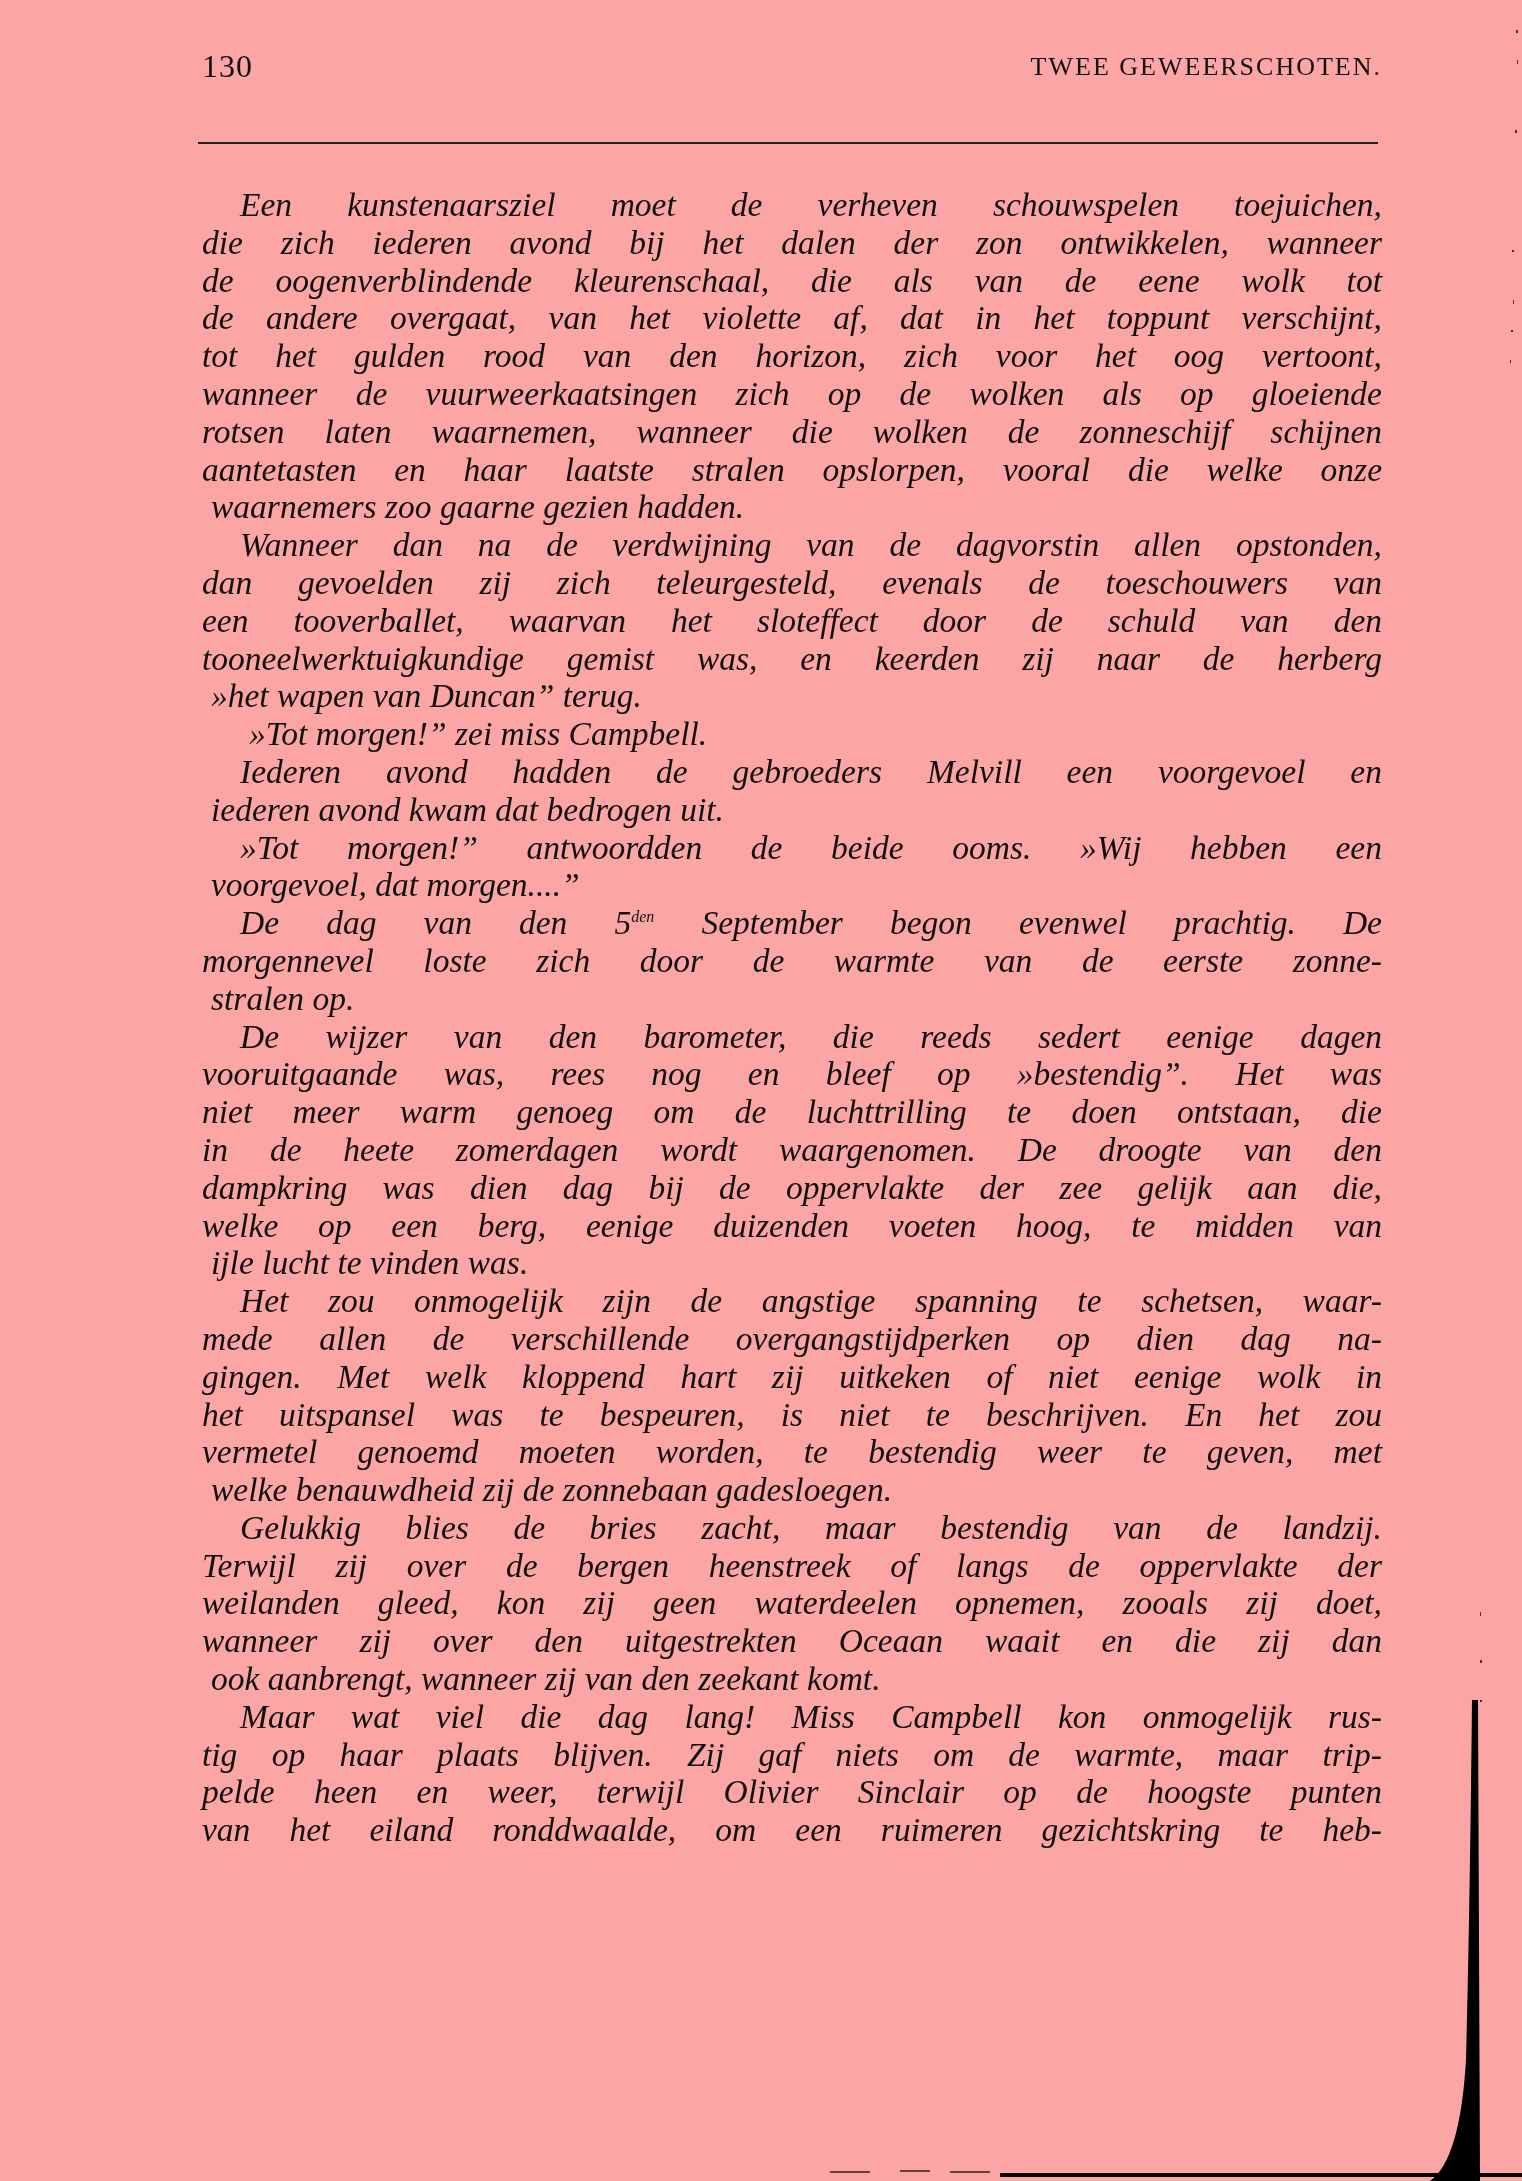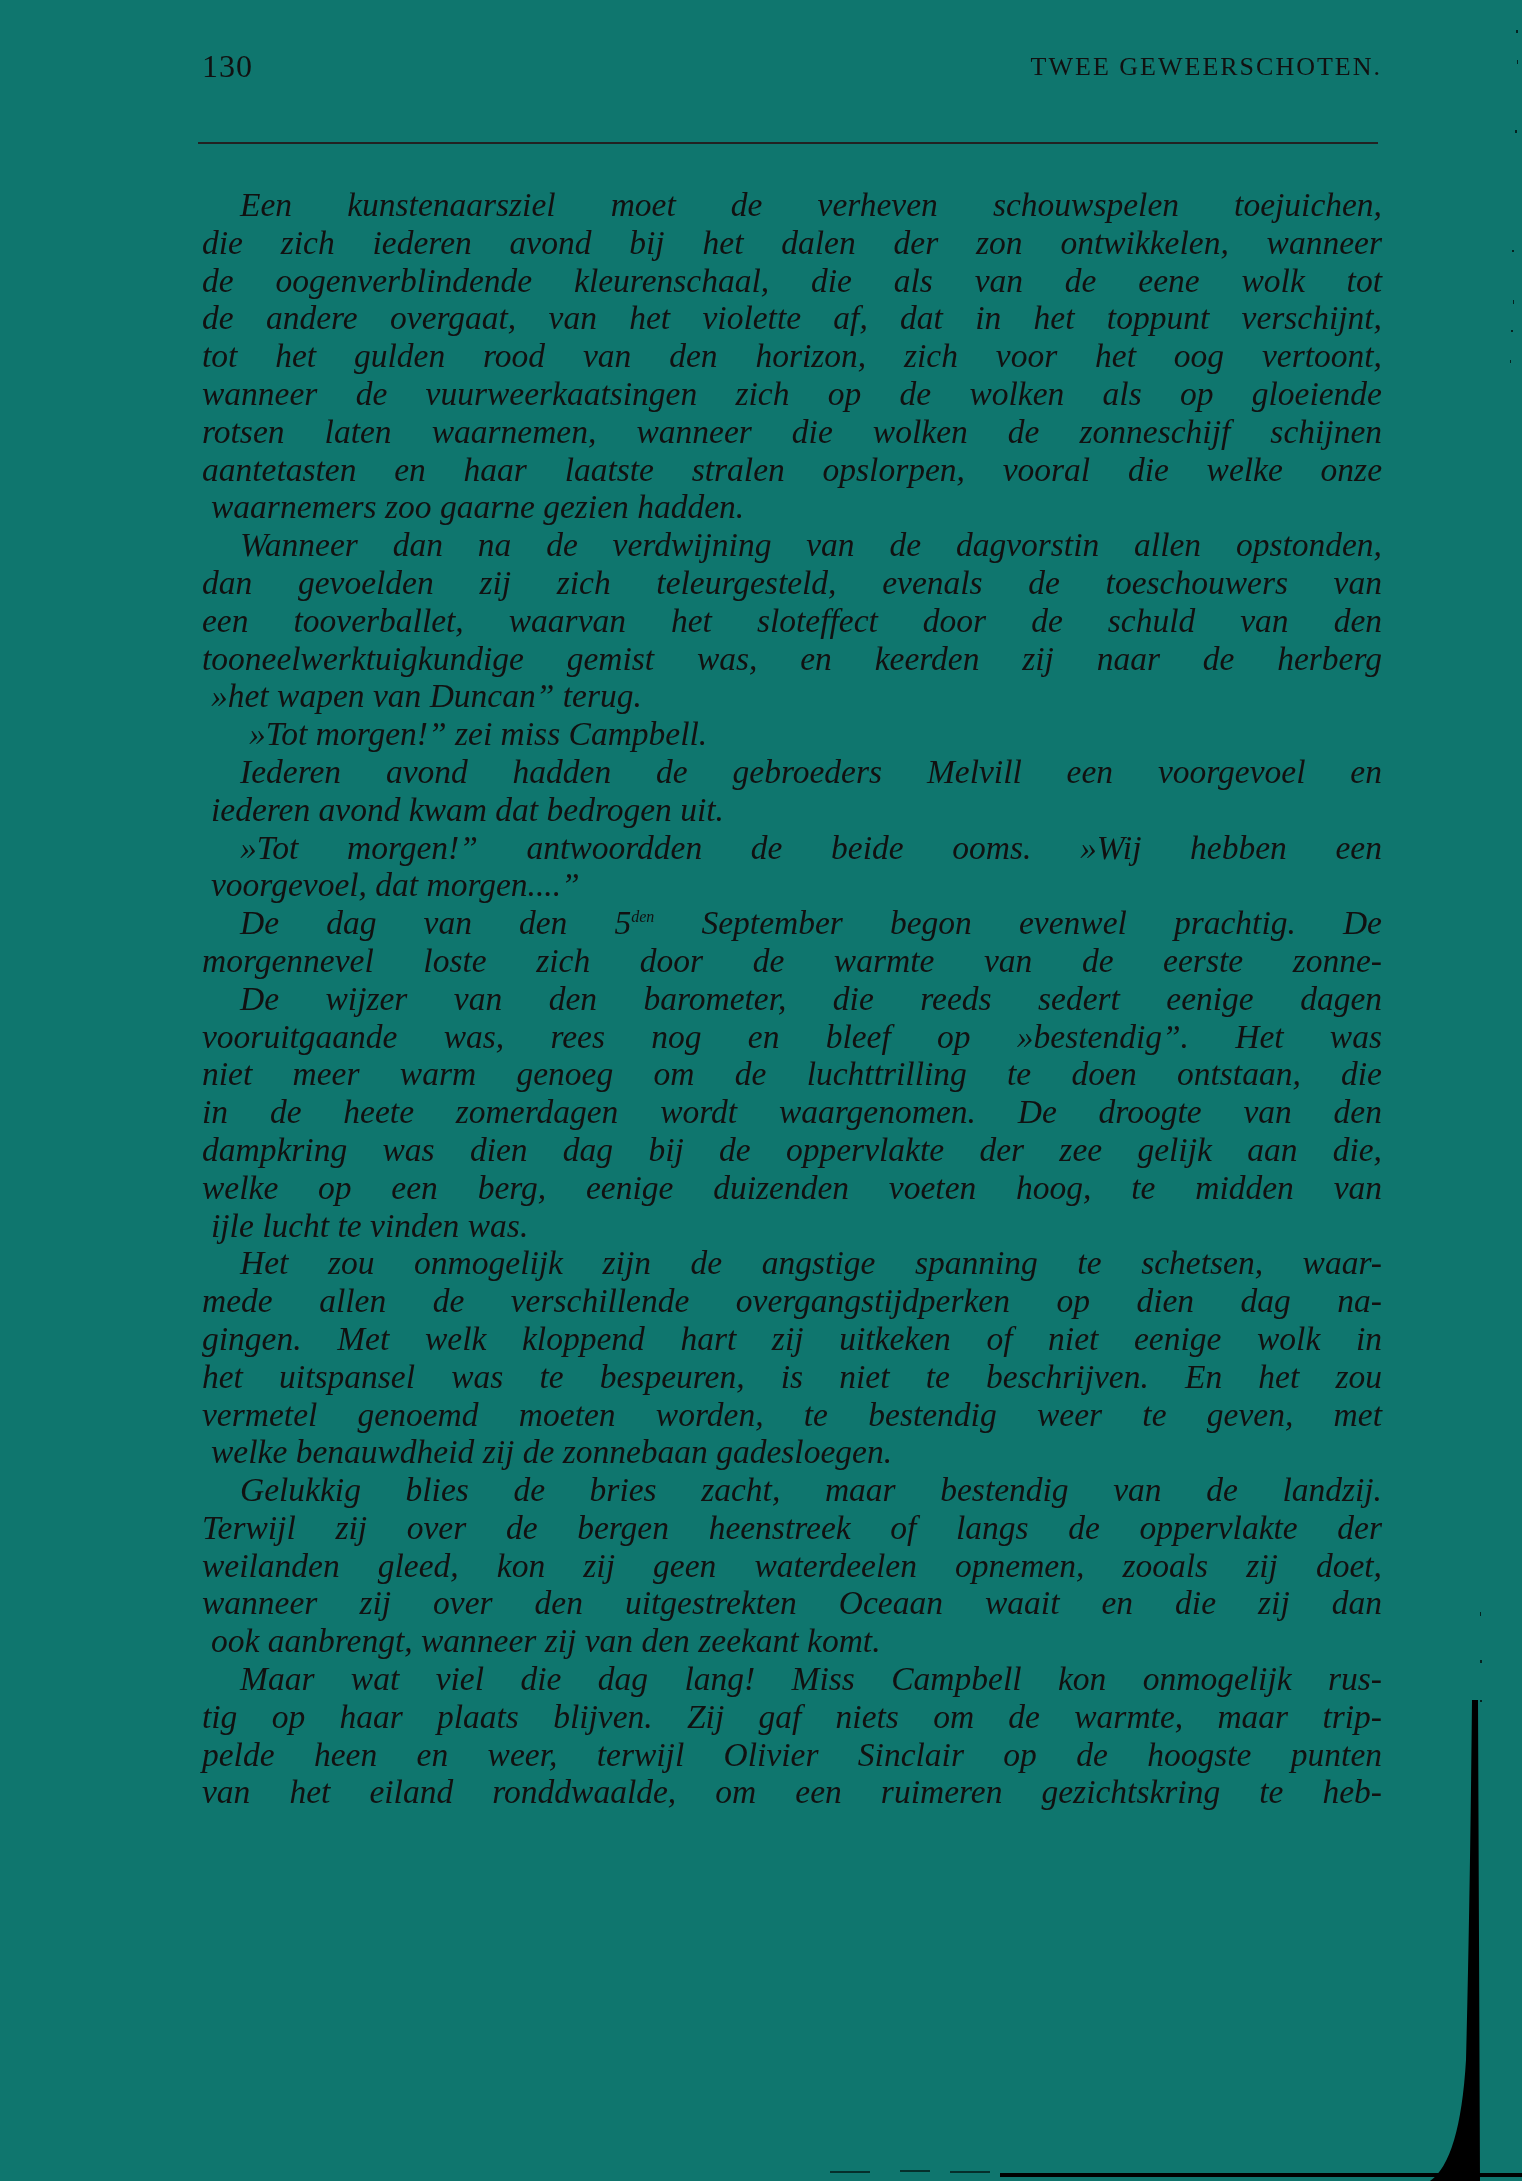--- a/index.html
+++ b/index.html
@@ -1,17 +1,17 @@
 <!DOCTYPE html>
 <html><head>
 <meta charset="utf-8">
 <style>
   html, body { margin: 0; padding: 0; background: #ffffff; }
   body { width: 1522px; height: 2181px; position: relative; overflow: hidden; }
-  .page { position: absolute; left: 0; top: 0; width: 1522px; height: 2181px; background: #0f766e; }
+  .page { position: absolute; left: 0; top: 0; width: 1522px; height: 2181px; background: #fca5a5; }
   .running-head {
     position: absolute; left: 202px; top: 48px; width: 1180px; height: 40px;
     font-family: "Liberation Serif", serif; color: #111;
   }
   .page-number { position: absolute; left: 0; top: 0; font-size: 32px; letter-spacing: 1px; }
   .running-title { position: absolute; left: 0; right: 0; top: 4px; text-align: right; font-size: 26px; letter-spacing: 2px; }
   .head-rule { position: absolute; left: 198px; top: 142px; width: 1180px; height: 2px; background: #222; }
   .body-text {
     position: absolute; left: 202px; top: 186px; width: 1180px;
     font-family: "Liberation Serif", serif; font-size: 33.5px; line-height: 37.8px;
@@ -63,20 +63,21 @@
         <span class="line indent">Iederen avond hadden de gebroeders Melvill een voorgevoel en</span>
         <span class="line last">iederen avond kwam dat bedrogen uit.</span>
       </div>
       <div>
         <span class="line indent">»Tot morgen!” antwoordden de beide ooms. »Wij hebben een</span>
         <span class="line last">voorgevoel, dat morgen....”</span>
       </div>
       <div>
         <span class="line indent"><span>De dag van den 5</span><sup>den</sup><span> September begon evenwel prachtig. De</span></span>
         <span class="line">morgennevel loste zich door de warmte van de eerste zonne-</span>
+        <span class="line last">stralen op.</span>
       </div>
       <div>
         <span class="line indent">De wijzer van den barometer, die reeds sedert eenige dagen</span>
         <span class="line">vooruitgaande was, rees nog en bleef op »bestendig”. Het was</span>
         <span class="line">niet meer warm genoeg om de luchttrilling te doen ontstaan, die</span>
         <span class="line">in de heete zomerdagen wordt waargenomen. De droogte van den</span>
         <span class="line">dampkring was dien dag bij de oppervlakte der zee gelijk aan die,</span>
         <span class="line">welke op een berg, eenige duizenden voeten hoog, te midden van</span>
         <span class="line last">ijle lucht te vinden was.</span>
       </div>

